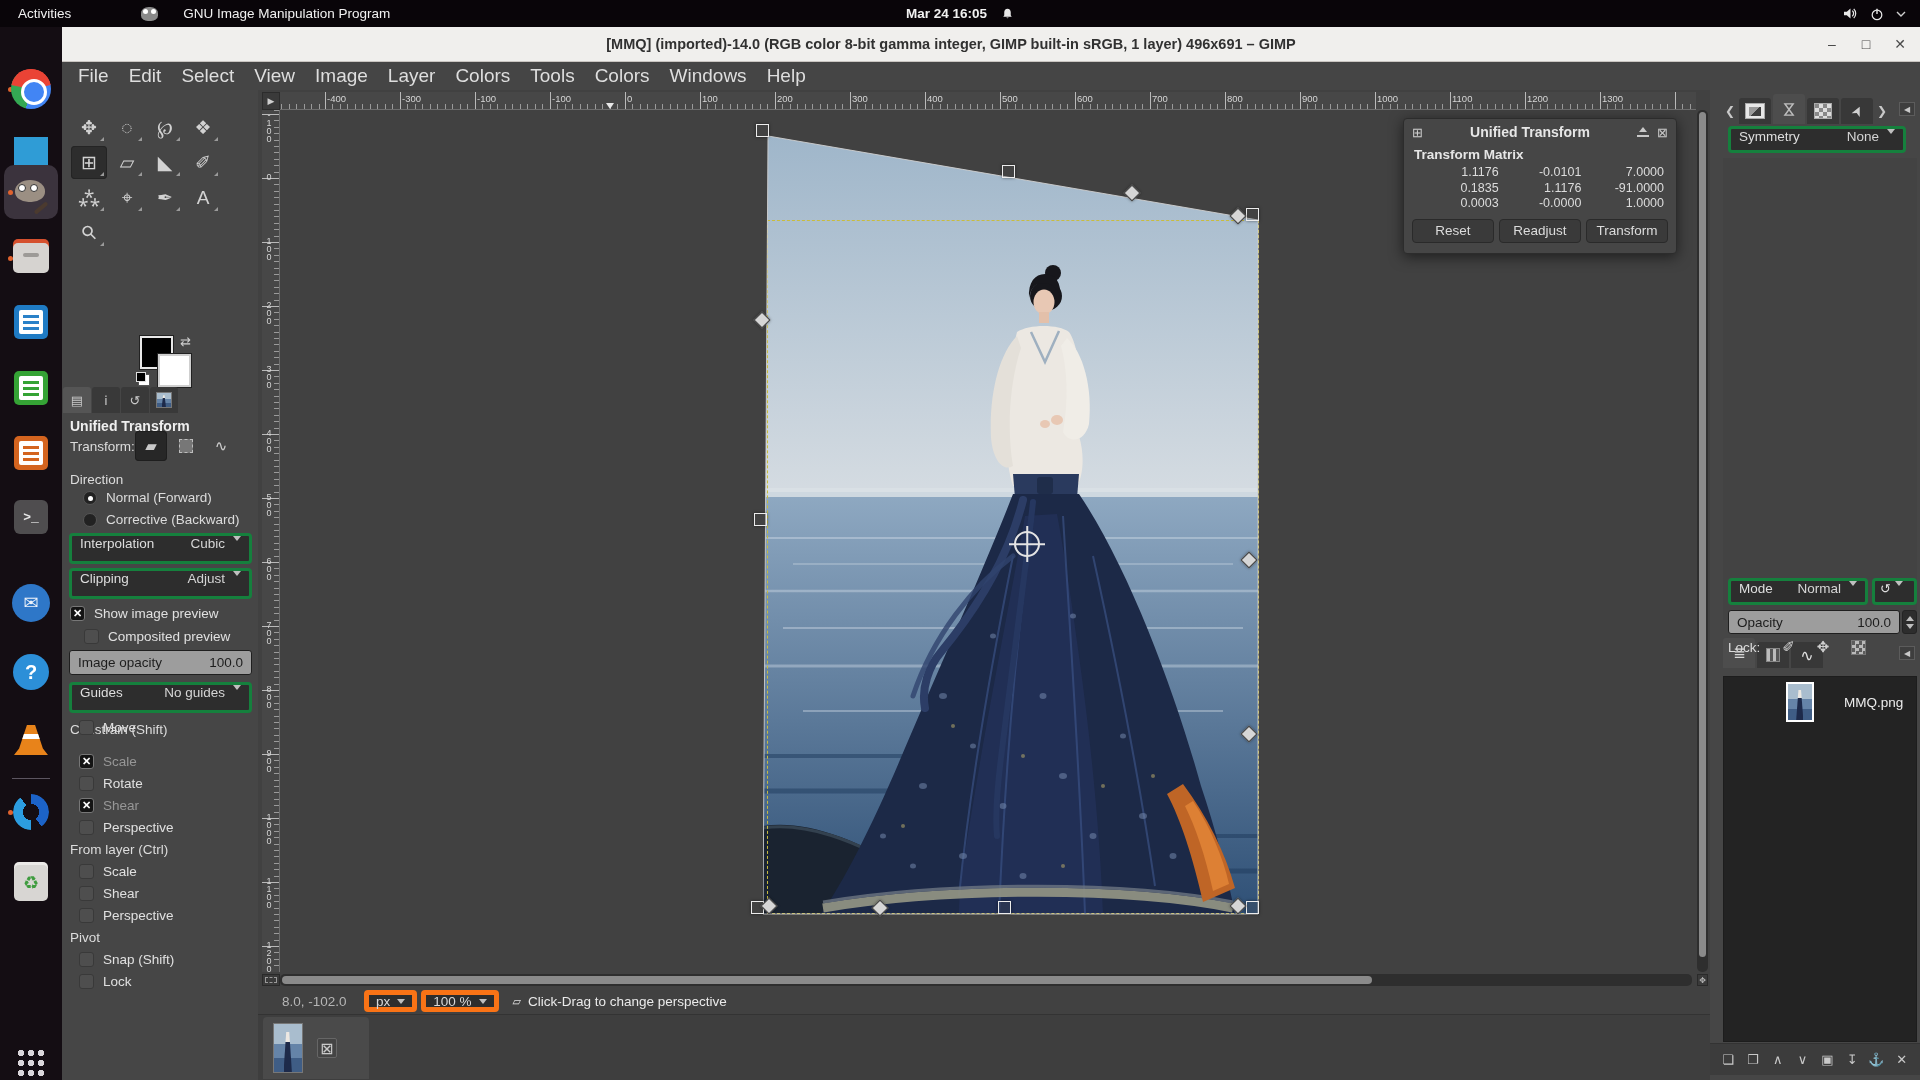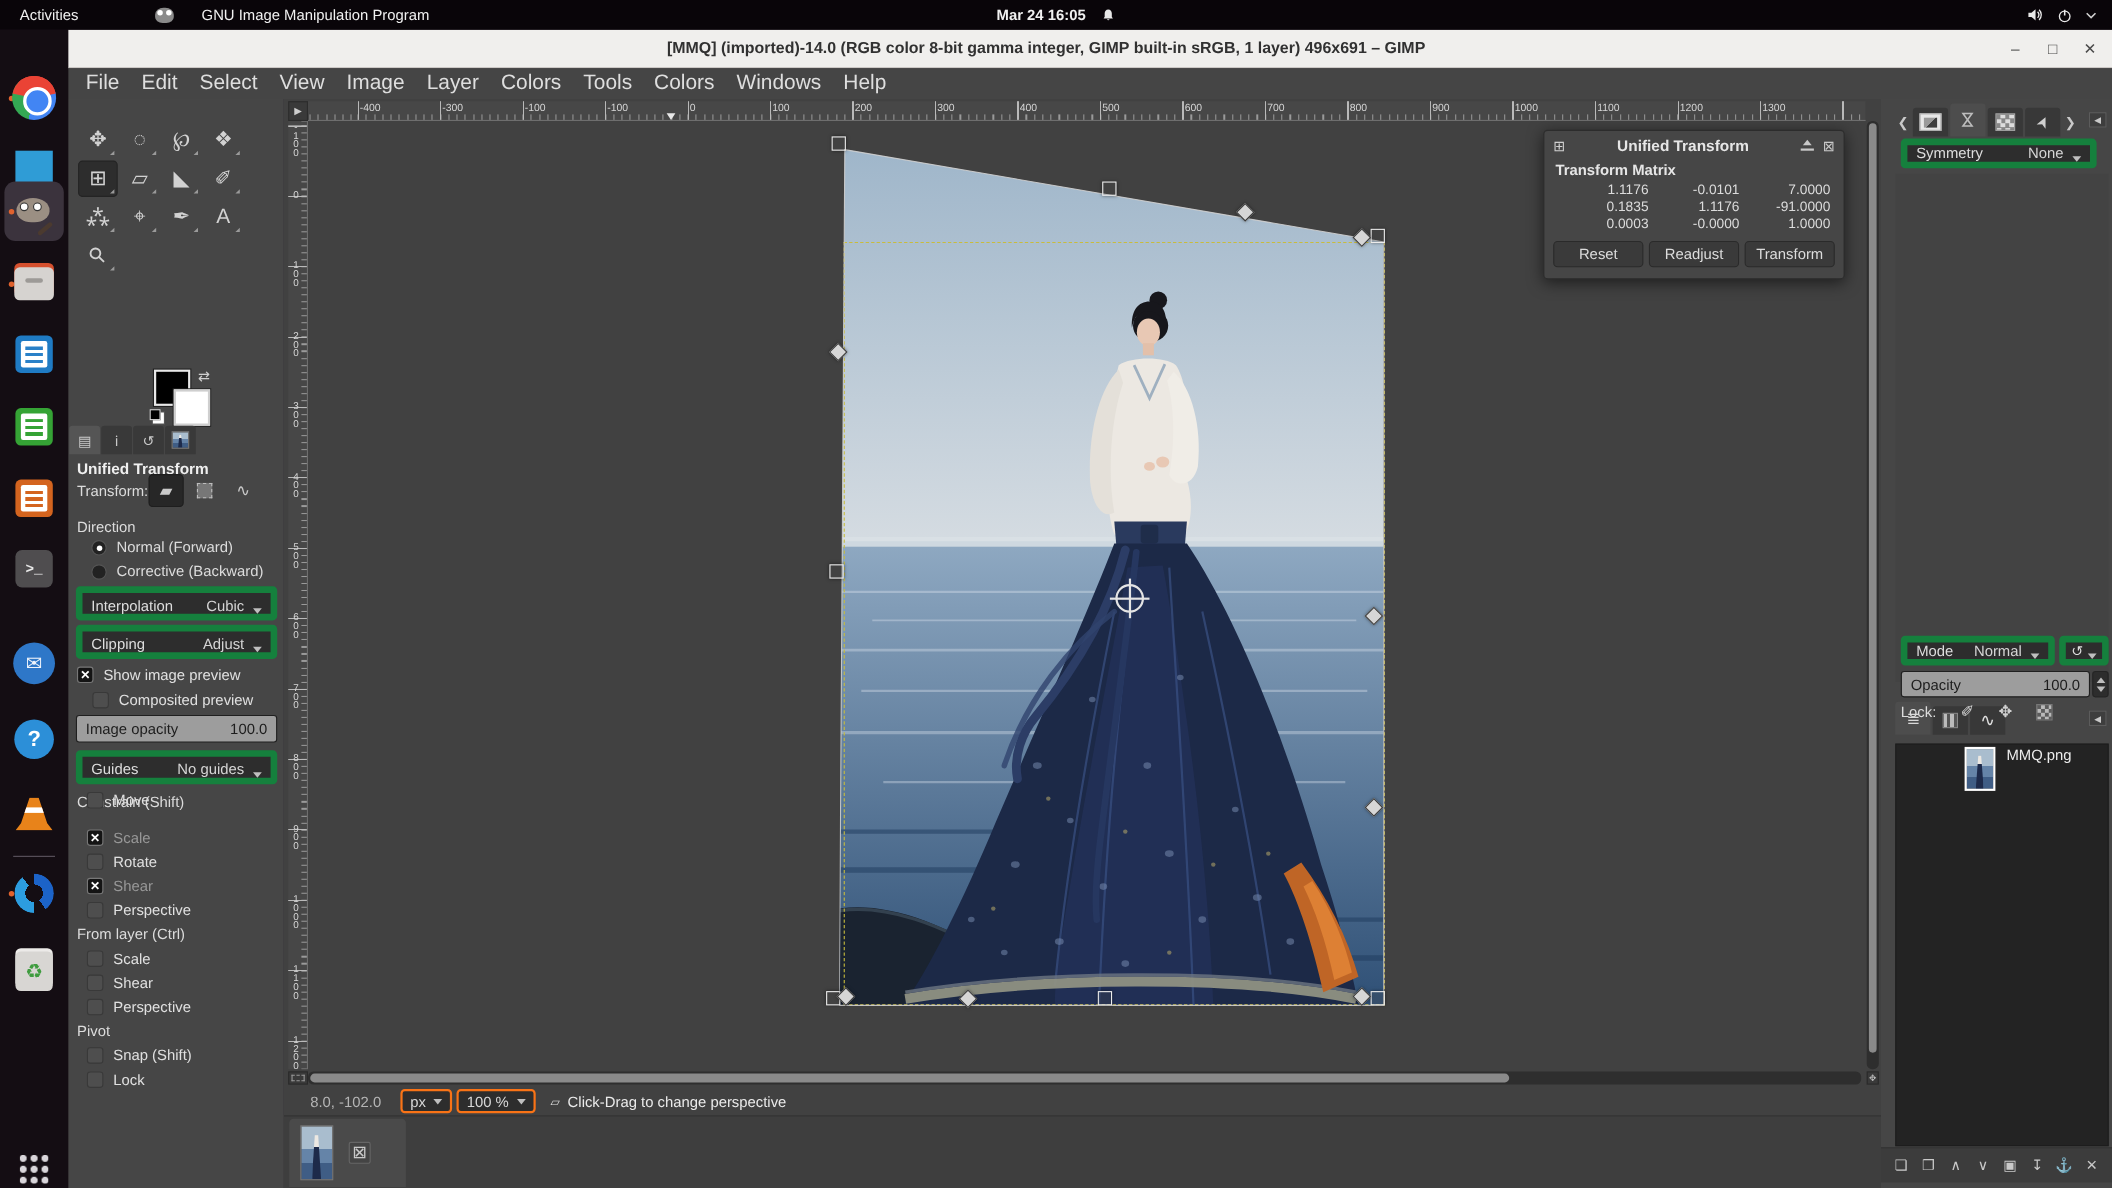--- a/index.html
+++ b/index.html
@@ -97,21 +97,21 @@
            color:#c9c9c9;font-size:13px;border-radius:3px 3px 0 0;}
   .opt-tab.sel{background:#555;}
   .opt-tab .thumbtab{width:16px;height:16px;}
   .opt-head{position:absolute;left:8px;font-weight:700;font-size:14px;color:#efefef;}
   .opt-label{position:absolute;left:8px;font-size:13.5px;color:#dcdcdc;}
   .ttype-btn{position:absolute;top:341px;width:32px;height:30px;border-radius:4px;display:flex;align-items:center;justify-content:center;color:#c9c9c9;font-size:15px;}
   .ttype-btn.sel{background:#272727;box-shadow:inset 0 0 0 1px #1e1e1e;}
   .sel-dash{width:14px;height:14px;border:1px dashed #bdbdbd;background:#777;}
   .radio{position:absolute;width:14px;height:14px;border-radius:50%;background:#222;border:1px solid #555;}
   .radio.on::after{content:"";position:absolute;left:3.5px;top:3.5px;width:5px;height:5px;border-radius:50%;background:#fff;}
-  .drow{position:absolute;background:#2d2d2d;border:6px solid #15803d;border-radius:4px;display:flex;align-items:flex-end;
+  .drow{position:absolute;background:#2d2d2d;border:3px solid #15803d;border-radius:4px;display:flex;align-items:flex-start;
         padding:0 8px;font-size:13.5px;color:#dedede;}
   .drow .dlabel{flex:1;}
   .drow .dvalue{margin-right:8px;color:#d5d5d5;}
   .chev{width:0;height:0;border-left:4px solid transparent;border-right:4px solid transparent;border-top:5px solid #bfbfbf;}
   .slider-row{position:absolute;background:#9d9d9d;border:1px solid #1f1f1f;border-radius:3px;display:flex;align-items:center;
         padding:0 8px;font-size:13.5px;color:#1d1d1d;}
   .slider-row .dlabel{flex:1;}
   .cb-row{position:absolute;display:flex;align-items:center;gap:9px;height:18px;}
   .cb{width:15px;height:15px;border-radius:3px;background:#4e4e4e;border:1px solid #393939;position:relative;flex:0 0 auto;}
   .cb[data-checked="true"]{background:#141414;border-color:#777;}
@@ -159,21 +159,21 @@
   .vscroll .thumb{position:absolute;left:2px;top:2px;width:7px;height:845px;background:#8a8a8a;border-radius:4px;}
   .hscroll{position:absolute;left:22px;top:884px;width:1412px;height:12px;background:#2e2e2e;border-radius:5px;}
   .hscroll .thumb{position:absolute;left:2px;top:2px;width:1090px;height:8px;background:#8a8a8a;border-radius:4px;}
   .qmask{position:absolute;left:4px;top:884px;width:18px;height:12px;background:#3a3a3a;border:1px solid #2a2a2a;}
   .qmask::after{content:"";position:absolute;inset:2px;border:1px dashed #999;}
   .navbtn{position:absolute;right:2px;top:884px;width:11px;height:12px;background:#3a3a3a;border:1px solid #2a2a2a;
       color:#bbb;font-size:8px;display:flex;align-items:center;justify-content:center;}
 
   .statusbar{position:absolute;left:0;top:898px;width:1452px;height:26px;display:flex;align-items:center;font-size:13.5px;}
   .sb-pos{color:#b5b5b5;margin-left:24px;width:82px;}
-  .sb-box{background:#2d2d2d;border:2px solid #f97316;border-radius:4px;height:22px;display:flex;align-items:center;
+  .sb-box{background:#2d2d2d;border:5px solid #f97316;border-radius:4px;height:22px;display:flex;align-items:center;
       gap:7px;padding:0 7px;color:#d8d8d8;margin-right:4px;}
   .sb-cursor{margin:0 7px 0 10px;color:#e0e0e0;font-size:11px;}
   .sb-msg{color:#eaeaea;}
 
   .tabstrip{position:absolute;left:0;top:924px;width:1452px;height:66px;background:#3e3e3e;border-top:1px solid #333;}
   .img-tab{position:absolute;left:5px;top:2px;width:106px;height:62px;background:#4a4a4a;border-radius:4px 4px 0 0;
       display:flex;align-items:center;gap:14px;padding-left:10px;}
   .mini-photo{width:30px;height:50px;border:1px solid #777;position:relative;overflow:hidden;
       background:linear-gradient(180deg,#a9bdce 0 42%,#6584a8 42% 70%,#3f5d85 70% 100%);}
   .mini-photo::after{content:"";position:absolute;left:34%;top:16%;width:30%;height:84%;
@@ -222,21 +222,21 @@
   .chan-thumb{width:14px;height:14px;background:repeating-linear-gradient(90deg,#bbb 0 3px,#555 3px 6px);border:1px solid #888;}
   .spin{position:absolute;width:15px;display:flex;flex-direction:column;gap:3px;align-items:center;justify-content:center;
       background:#2d2d2d;border:1px solid #242424;border-radius:3px;}
   .spin i{width:0;height:0;border-left:4px solid transparent;border-right:4px solid transparent;}
   .spin .up{border-bottom:5px solid #bdbdbd;}
   .spin .dn{border-top:5px solid #bdbdbd;}
   .lock-row{position:absolute;left:18px;top:548px;display:flex;align-items:center;gap:22px;font-size:13.5px;color:#dcdcdc;}
   .lock-ic{color:#cfcfcf;font-size:15px;}
   .alpha-ic{width:15px;height:15px;background:repeating-conic-gradient(#b9b9b9 0 25%,#5c5c5c 0 50%);background-size:7px 7px;border:1px solid #777;}
   .layer-list{position:absolute;left:13px;top:586px;width:194px;height:366px;background:#232323;border:1px solid #1d1d1d;}
-  .layer-row{position:absolute;left:0;top:2px;width:100%;height:46px;display:flex;}
+  .layer-row{position:absolute;left:0;top:2px;width:100%;height:46px;display:flex;align-items:center;gap:20px;}
   .layer-thumb{width:28px;height:40px;margin-left:62px;border:2px solid #fff;
       background:linear-gradient(180deg,#a9bdce 0 42%,#6584a8 42% 70%,#3f5d85 70% 100%);position:relative;overflow:hidden;}
   .layer-thumb::after{content:"";position:absolute;left:34%;top:16%;width:30%;height:84%;
       background:linear-gradient(180deg,#ece8e2 0 26%,#1d2a4a 26% 100%);clip-path:polygon(32% 0,68% 0,100% 100%,0 100%);}
   .layer-name{margin-left:10px;color:#ececec;font-size:13.5px;}
   .lay-toolbar{position:absolute;left:0px;top:953px;width:210px;height:32px;background:#3c3c3c;border-top:1px solid #333;
       display:flex;align-items:center;padding:0 8px;gap:4px;}
   .lt-btn{width:23px;height:24px;display:flex;align-items:center;justify-content:center;color:#c9c9c9;font-size:13px;}
 
   .layers-glyph{color:#d8d8d8;font-size:15px;letter-spacing:-1px;}

